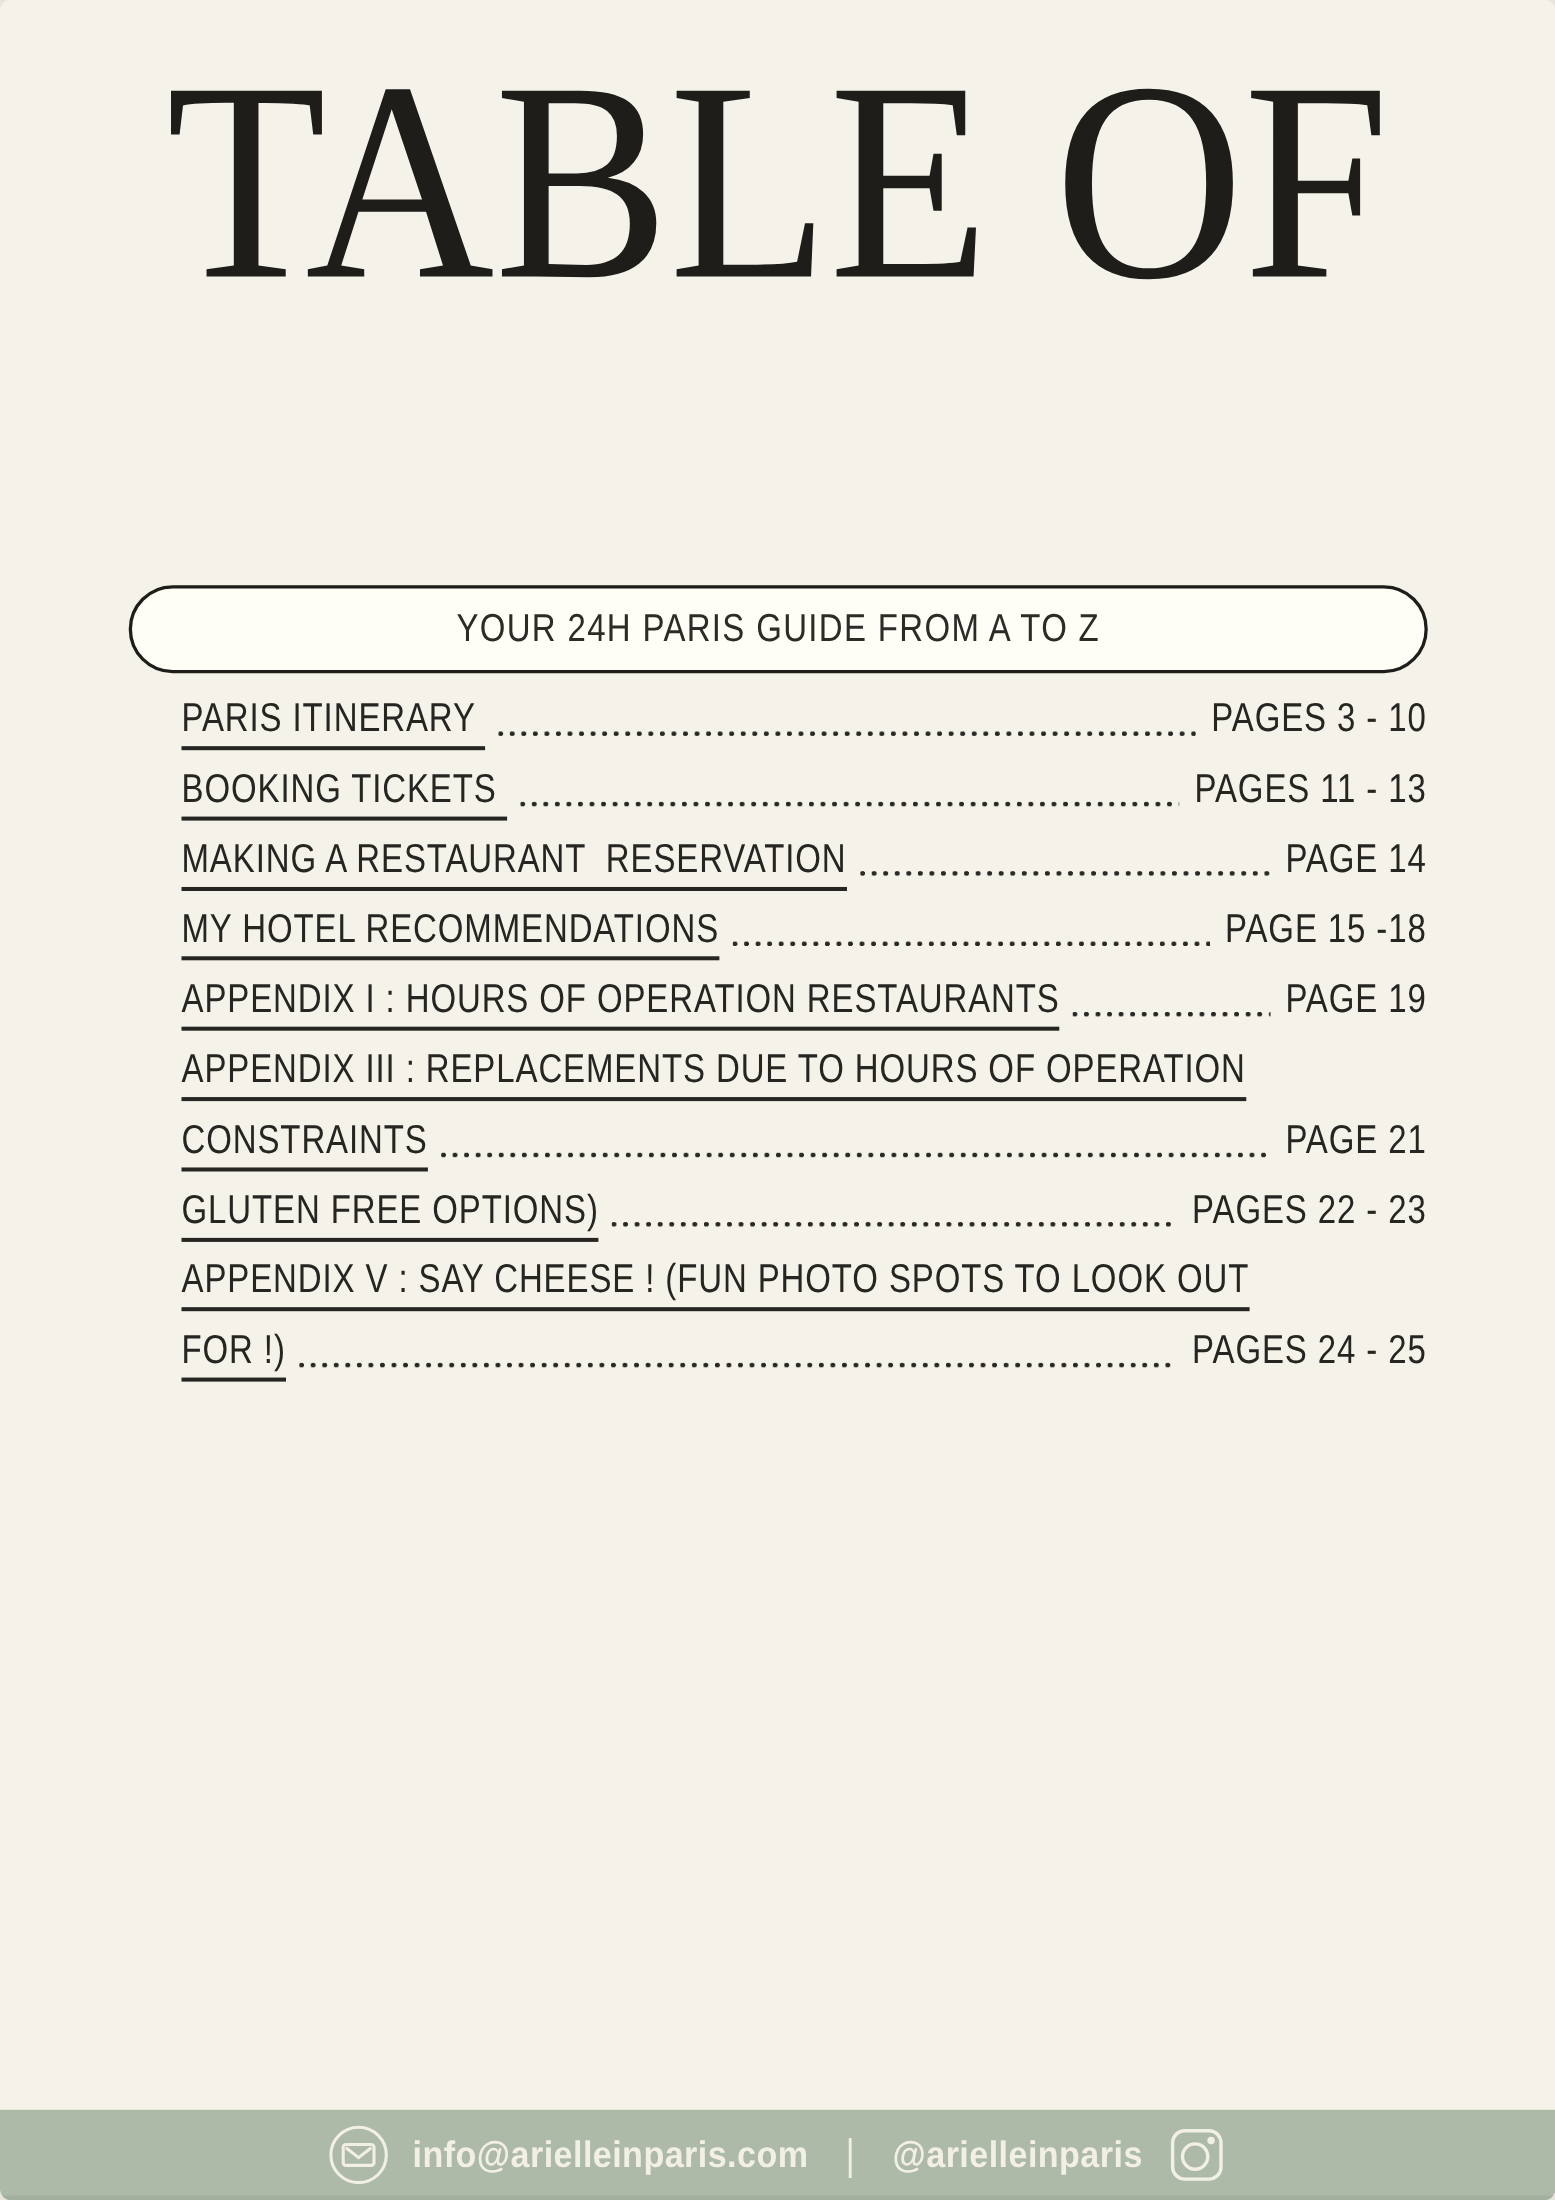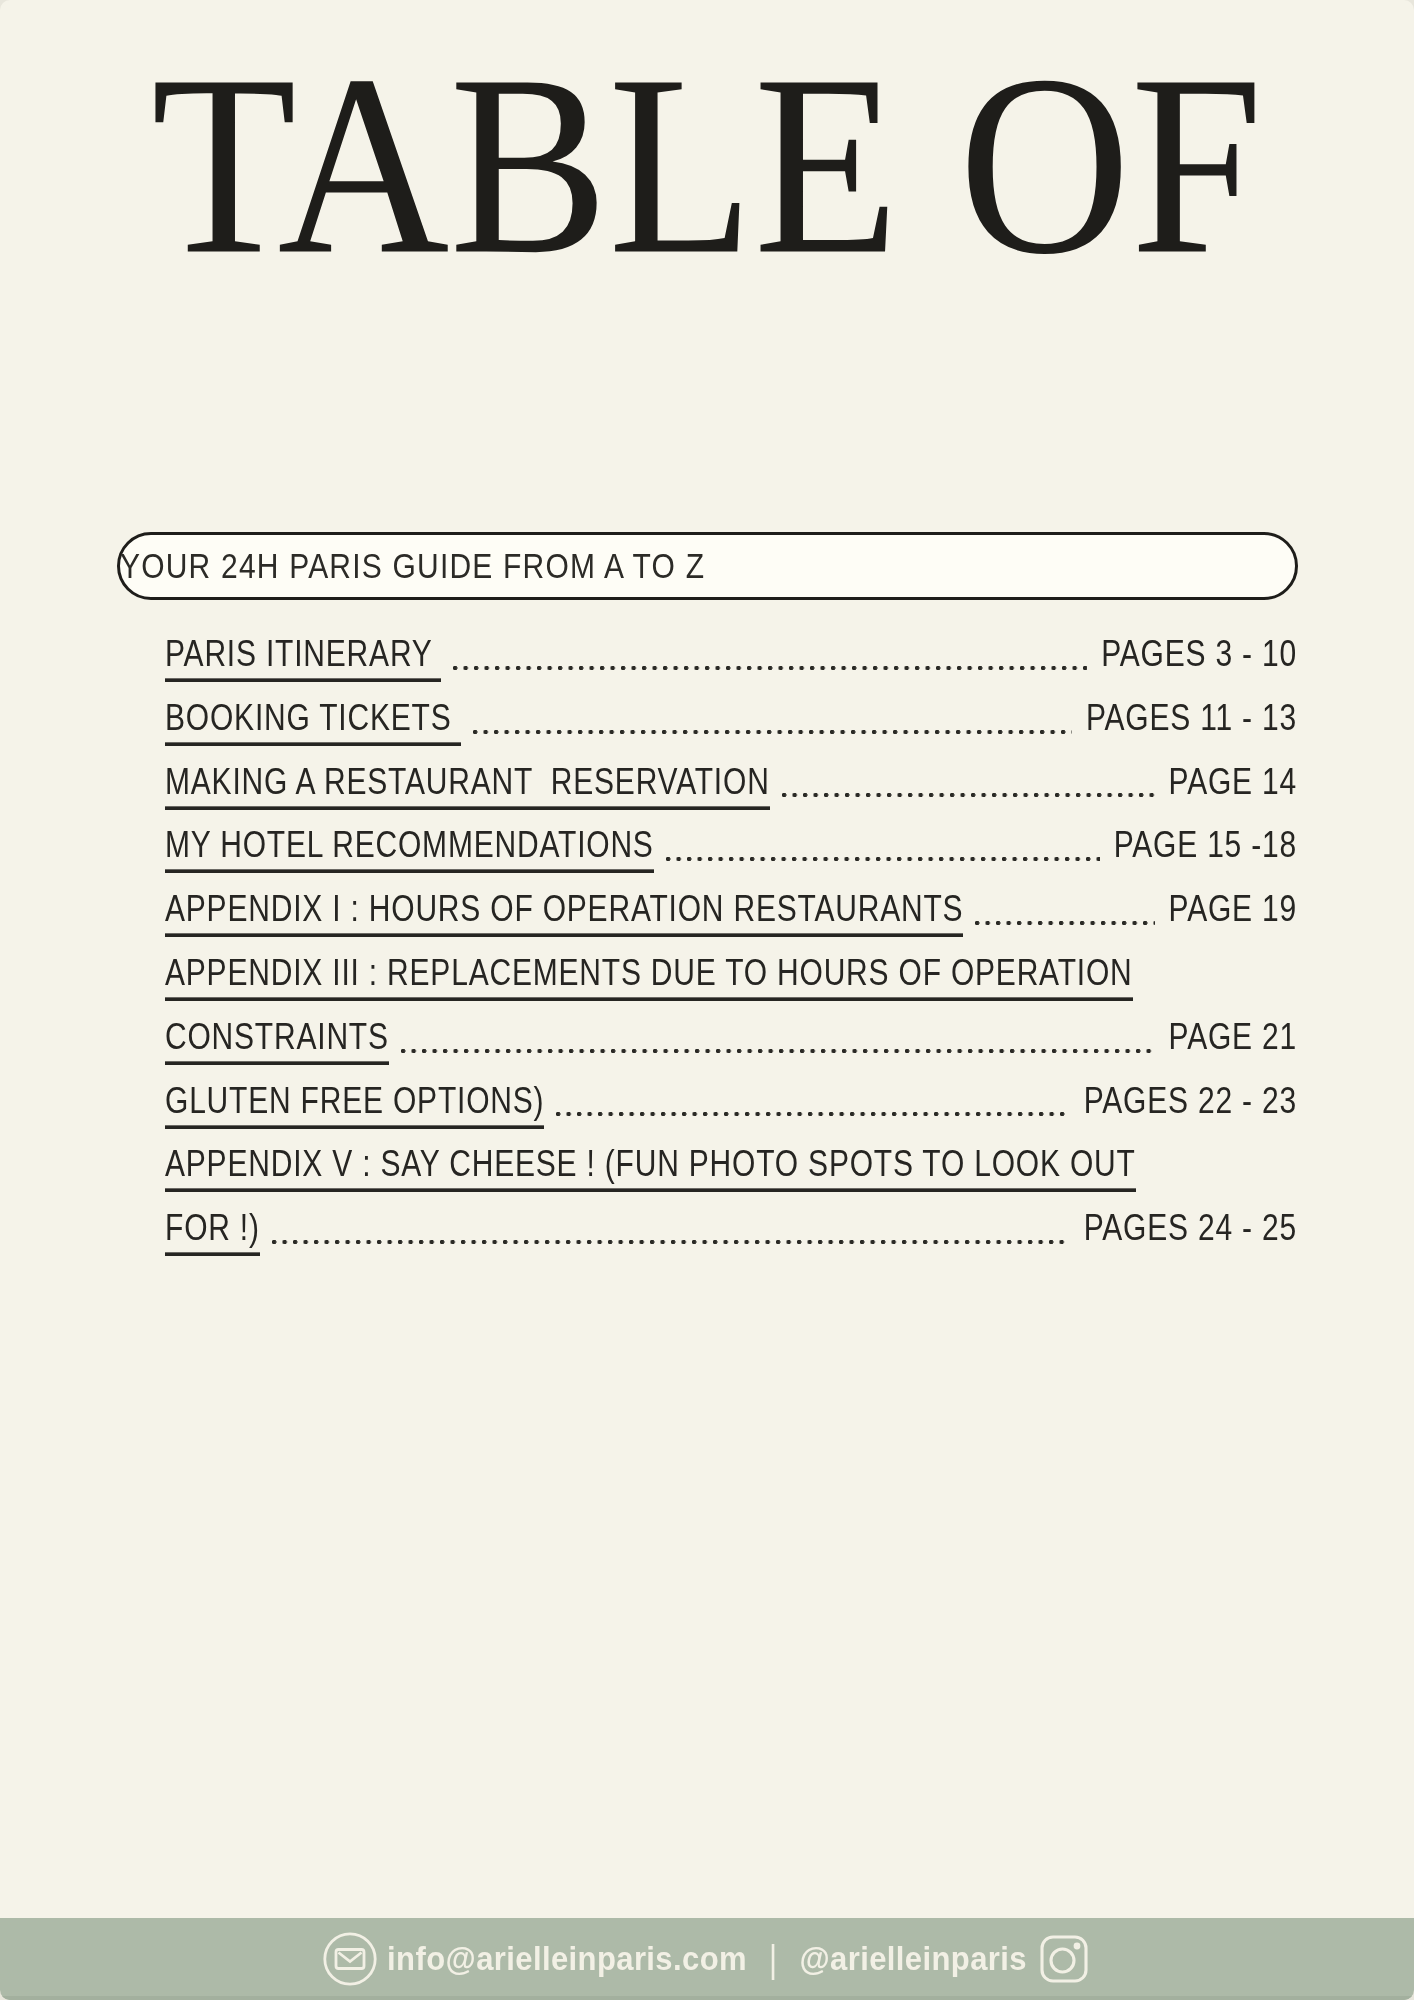--- a/index.html
+++ b/index.html
@@ -38,26 +38,27 @@
     transform: scale(0.96, 1.04);
     transform-origin: center bottom;
   }
 
   
   .pill {
     position: absolute;
     left: 117px;
     top: 532px;
     width: 1181px;
-    height: 68px;
+    height: 80px;
     background: #fefdf6;
     border: 3px solid #1e1d1a;
     border-radius: 44px;
     display: flex;
     align-items: center;
+    justify-content: center;
   }
   .pill-text {
     display: inline-block;
     font-size: 30px;
     letter-spacing: 1.2px;
     color: #2c2b27;
     transform: scaleY(1.18);
     transform-origin: center;
     white-space: pre;
   }
@@ -115,21 +116,21 @@
   .footer {
     position: absolute;
     left: 0;
     right: 0;
     top: 1918px;
     bottom: 0;
     background: #adbaa8;
     display: flex;
     align-items: center;
     justify-content: center;
-    gap: 10px;
+    gap: 22px;
     color: #f2f0e5;
     font-size: 31px;
     font-weight: 700;
     letter-spacing: 0.4px;
   }
   .footer svg { display: block; }
   .footer-sep {
     font-weight: 400;
     margin: 0 12px;
     transform: scaleY(1.25);

